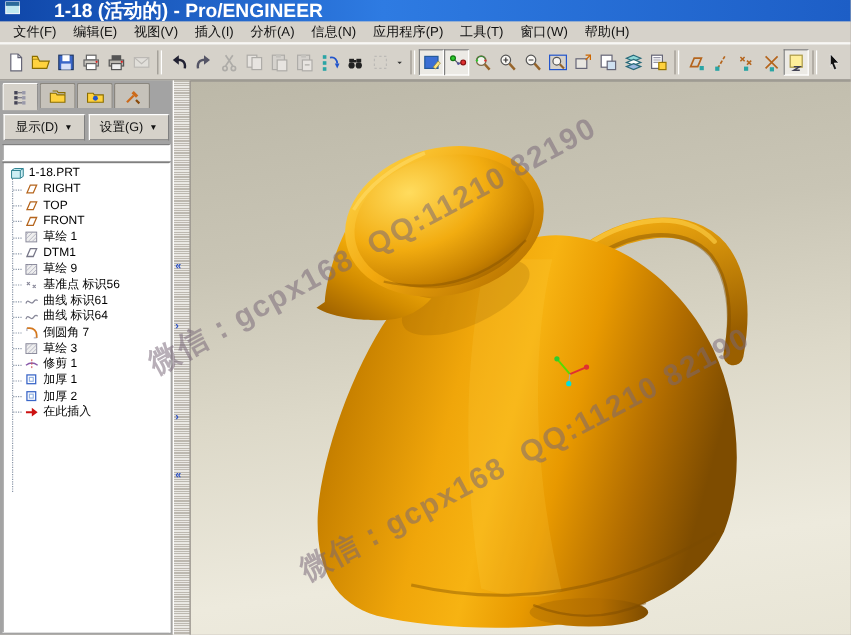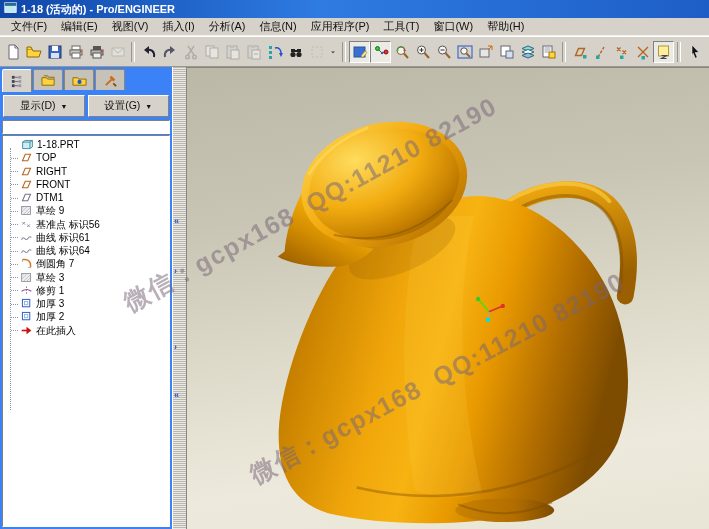--- a/index.html
+++ b/index.html
@@ -9,50 +9,50 @@
     font-family:"Liberation Sans","DejaVu Sans",sans-serif;
     -webkit-font-smoothing:antialiased;
   }
   .window{width:709px;height:529px;display:flex;flex-direction:column;outline:1px solid #8a867e;}
 
   
   .titlebar{
     height:18px;flex:none;display:flex;align-items:center;gap:4px;padding:0 4px;
     background:linear-gradient(90deg,#0f46a8 0%,#2e7be2 45%,#1d5ec6 100%);
   }
-  .titlebar .title{color:#fff;font-size:11px;font-weight:bold;white-space:nowrap;}
+  .titlebar .title{color:#fff;font-size:16px;font-weight:bold;white-space:nowrap;margin-left:24px;}
 
   
   .menubar{height:17px;flex:none;display:flex;align-items:center;padding-left:4px;background:#d6d2ca;border-bottom:1px solid #f4f2ee;}
   .menu-item{font-size:11px;padding:1px 7px;color:#111;cursor:default;white-space:nowrap;}
 
   
   .toolbar{height:27px;flex:none;display:flex;align-items:center;padding:1px 2px;background:#d6d2ca;border-top:1px solid #fff;border-bottom:1px solid #9a968e;overflow:hidden;flex-wrap:nowrap;}
   .tb-sep{width:2px;height:20px;border-left:1px solid #9a968e;border-right:1px solid #fff;margin:0 3px;flex:none;}
   .tb-btn{width:21px;height:22px;flex:none;display:flex;align-items:center;justify-content:center;background:transparent;border:1px solid transparent;padding:0;}
   .tb-btn.narrow{width:12px;}
   .tb-btn.pressed{background:#eceae5;border-color:#808080 #ffffff #ffffff #808080;border-style:solid;}
   .tb-btn.disabled{opacity:.42;filter:grayscale(.9);}
 
   
   .main{flex:1;display:flex;min-height:0;}
 
   
-  .navigator{width:172px;flex:none;display:flex;flex-direction:column;background:#3b82f6;}
+  .navigator{width:144px;flex:none;display:flex;flex-direction:column;background:#a3a3a3;}
   .nav-tabs{height:24px;flex:none;display:flex;gap:1px;padding:2px 2px 0 2px;}
   .nav-tab{width:28px;height:20px;display:flex;align-items:center;justify-content:center;background:#c6c2ba;border:1px solid #8a867e;border-bottom:none;border-radius:2px 2px 0 0;}
   .nav-tab.active{background:#d6d2ca;height:22px;border-color:#fff #808080 transparent #fff;}
   .nav-btns{height:22px;flex:none;display:flex;gap:3px;padding:2px 3px;}
   .nav-btn{flex:1;font-size:10.5px;display:flex;align-items:center;justify-content:center;gap:5px;background:#d6d2ca;border:1px solid;border-color:#ffffff #808080 #808080 #ffffff;color:#111;padding:0;}
   .nav-btn .caret{font-size:7px;line-height:7px;}
   .nav-header{height:12px;flex:none;margin:1px 2px 0 2px;background:#fff;border:1px solid;border-color:#808080 #ffffff #ffffff #808080;}
   .tree{flex:1;margin:1px 2px 2px 2px;background:#fff;border:1px solid;border-color:#808080 #ffffff #ffffff #808080;position:relative;padding-top:2px;overflow:hidden;font-size:10px;color:#000;}
   .tree::before{content:"";position:absolute;left:7px;top:12px;height:262px;border-left:1px dotted #8a96a8;}
   .tree-row{height:13.25px;display:flex;align-items:center;position:relative;padding-left:17px;white-space:nowrap;cursor:default;}
-  .tree-row.root{padding-left:18px;}
+  .tree-row.root{padding-left:5px;}
   .tree-row.root::after{content:"";position:absolute;}
   .tree-row .tick{position:absolute;left:8px;top:6.5px;width:7px;border-top:1px dotted #8a96a8;}
   .tree-row .expand{position:absolute;left:3px;top:2.5px;width:8px;height:8px;box-sizing:border-box;background:#fff;border:1px solid #667;font-size:8px;line-height:6px;text-align:center;color:#223;}
   .tree-row .expand::before{content:"+";}
   .ticon{width:13px;height:13px;margin-right:3px;flex:none;display:flex;align-items:center;}
   .tlabel{line-height:13px;}
 
   
   .sash{width:13px;flex:none;position:relative;background:#d0ccc4;border-left:1px solid #fff;border-right:1px solid #8a867e;
     background-image:repeating-linear-gradient(0deg,rgba(255,255,255,.55) 0 1px,rgba(118,112,104,.22) 1px 2px);}
@@ -375,57 +375,67 @@
             </span>
             <span class="tlabel">1-18.PRT</span>
           </div>
           <div class="tree-row">
             <span class="tick"></span>
             <span class="ticon">
               <svg viewBox="0 0 16 16" width="13" height="13">
                 <path d="M3 12l3.5-8H13l-3.5 8z" fill="#fff" stroke="#b5651d" stroke-width="1.3"></path>
               </svg>
             </span>
+            <span class="tlabel">RIGHT</span>
+          </div>
+          <div class="tree-row">
+            <span class="tick"></span>
+            <span class="ticon">
+              <svg viewBox="0 0 16 16" width="13" height="13">
+                <path d="M3 12l3.5-8H13l-3.5 8z" fill="#fff" stroke="#b5651d" stroke-width="1.3"></path>
+              </svg>
+            </span>
             <span class="tlabel">TOP</span>
           </div>
           <div class="tree-row">
             <span class="tick"></span>
             <span class="ticon">
               <svg viewBox="0 0 16 16" width="13" height="13">
                 <path d="M3 12l3.5-8H13l-3.5 8z" fill="#fff" stroke="#b5651d" stroke-width="1.3"></path>
               </svg>
             </span>
-            <span class="tlabel">RIGHT</span>
-          </div>
-          <div class="tree-row">
-            <span class="tick"></span>
-            <span class="ticon">
-              <svg viewBox="0 0 16 16" width="13" height="13">
-                <path d="M3 12l3.5-8H13l-3.5 8z" fill="#fff" stroke="#b5651d" stroke-width="1.3"></path>
-              </svg>
-            </span>
             <span class="tlabel">FRONT</span>
-          </div>
-          <div class="tree-row">
-            <span class="tick"></span>
-            <span class="ticon">
-              <svg viewBox="0 0 16 16" width="13" height="13">
-                <path d="M3 12l3.5-8H13l-3.5 8z" fill="#fff" stroke="#778" stroke-width="1.3"></path>
-              </svg>
-            </span>
-            <span class="tlabel">DTM1</span>
           </div>
           <div class="tree-row">
             <span class="tick"></span>
             <span class="ticon">
               <svg viewBox="0 0 16 16" width="13" height="13">
                 <rect x="2" y="3" width="11" height="10" fill="#eee" stroke="#889"></rect>
                 <path d="M2 6l3-3M2 10l7-7M4 13l9-9M8 13l5-5" stroke="#aab" stroke-width="0.8"></path>
               </svg>
             </span>
+            <span class="tlabel">草绘 1</span>
+          </div>
+          <div class="tree-row">
+            <span class="tick"></span>
+            <span class="ticon">
+              <svg viewBox="0 0 16 16" width="13" height="13">
+                <path d="M3 12l3.5-8H13l-3.5 8z" fill="#fff" stroke="#778" stroke-width="1.3"></path>
+              </svg>
+            </span>
+            <span class="tlabel">DTM1</span>
+          </div>
+          <div class="tree-row">
+            <span class="tick"></span>
+            <span class="ticon">
+              <svg viewBox="0 0 16 16" width="13" height="13">
+                <rect x="2" y="3" width="11" height="10" fill="#eee" stroke="#889"></rect>
+                <path d="M2 6l3-3M2 10l7-7M4 13l9-9M8 13l5-5" stroke="#aab" stroke-width="0.8"></path>
+              </svg>
+            </span>
             <span class="tlabel">草绘 9</span>
           </div>
           <div class="tree-row">
             <span class="tick"></span>
             <span class="ticon">
               <svg viewBox="0 0 16 16" width="13" height="13">
                 <path d="M3 5l3 3M6 5L3 8M9 8l3 3M12 8l-3 3" stroke="#889" stroke-width="1.2"></path>
               </svg>
             </span>
             <span class="tlabel">基准点 标识56</span>
@@ -479,21 +489,21 @@
             <span class="tlabel">修剪 1</span>
           </div>
           <div class="tree-row">
             <span class="tick"></span>
             <span class="ticon">
               <svg viewBox="0 0 16 16" width="13" height="13">
                 <rect x="3" y="3" width="9" height="9" fill="none" stroke="#3a66c8" stroke-width="1.3"></rect>
                 <rect x="5.5" y="5.5" width="4" height="4" fill="none" stroke="#8fb0e0" stroke-width="1.1"></rect>
               </svg>
             </span>
-            <span class="tlabel">加厚 3</span>
+            <span class="tlabel">加厚 1</span>
           </div>
           <div class="tree-row">
             <span class="tick"></span>
             <span class="ticon">
               <svg viewBox="0 0 16 16" width="13" height="13">
                 <rect x="3" y="3" width="9" height="9" fill="none" stroke="#3a66c8" stroke-width="1.3"></rect>
                 <rect x="5.5" y="5.5" width="4" height="4" fill="none" stroke="#8fb0e0" stroke-width="1.1"></rect>
               </svg>
             </span>
             <span class="tlabel">加厚 2</span>

